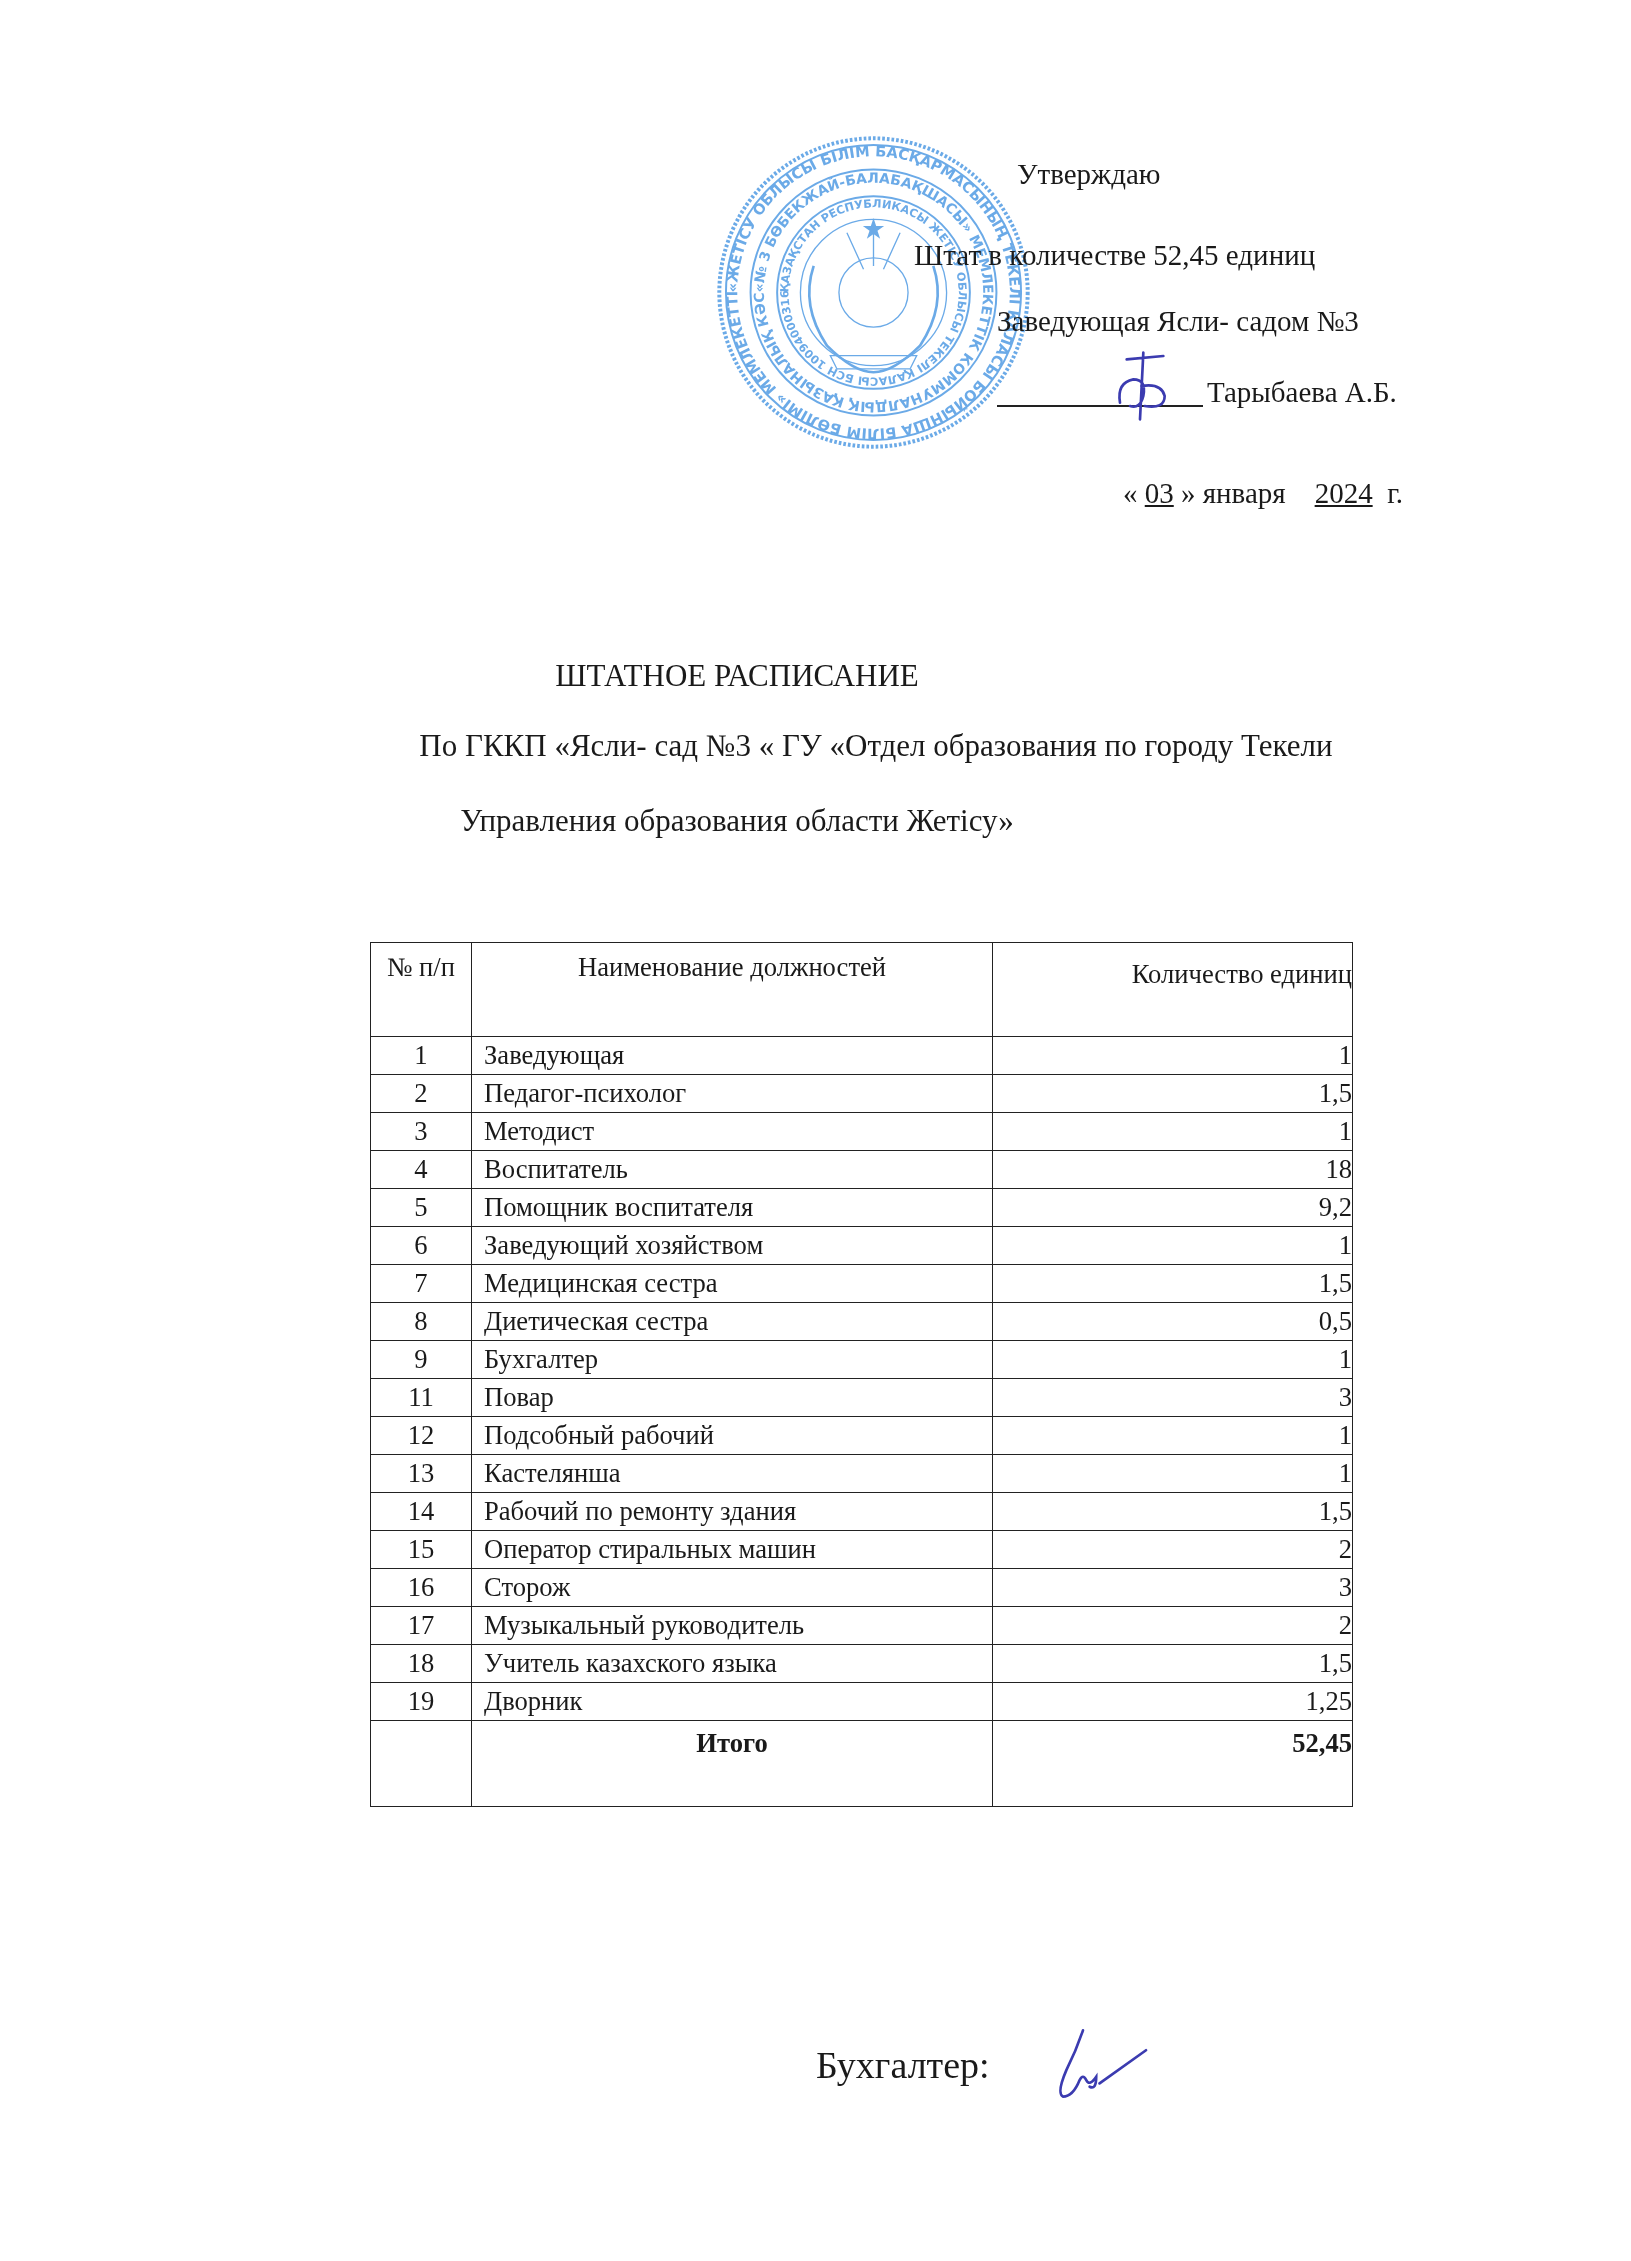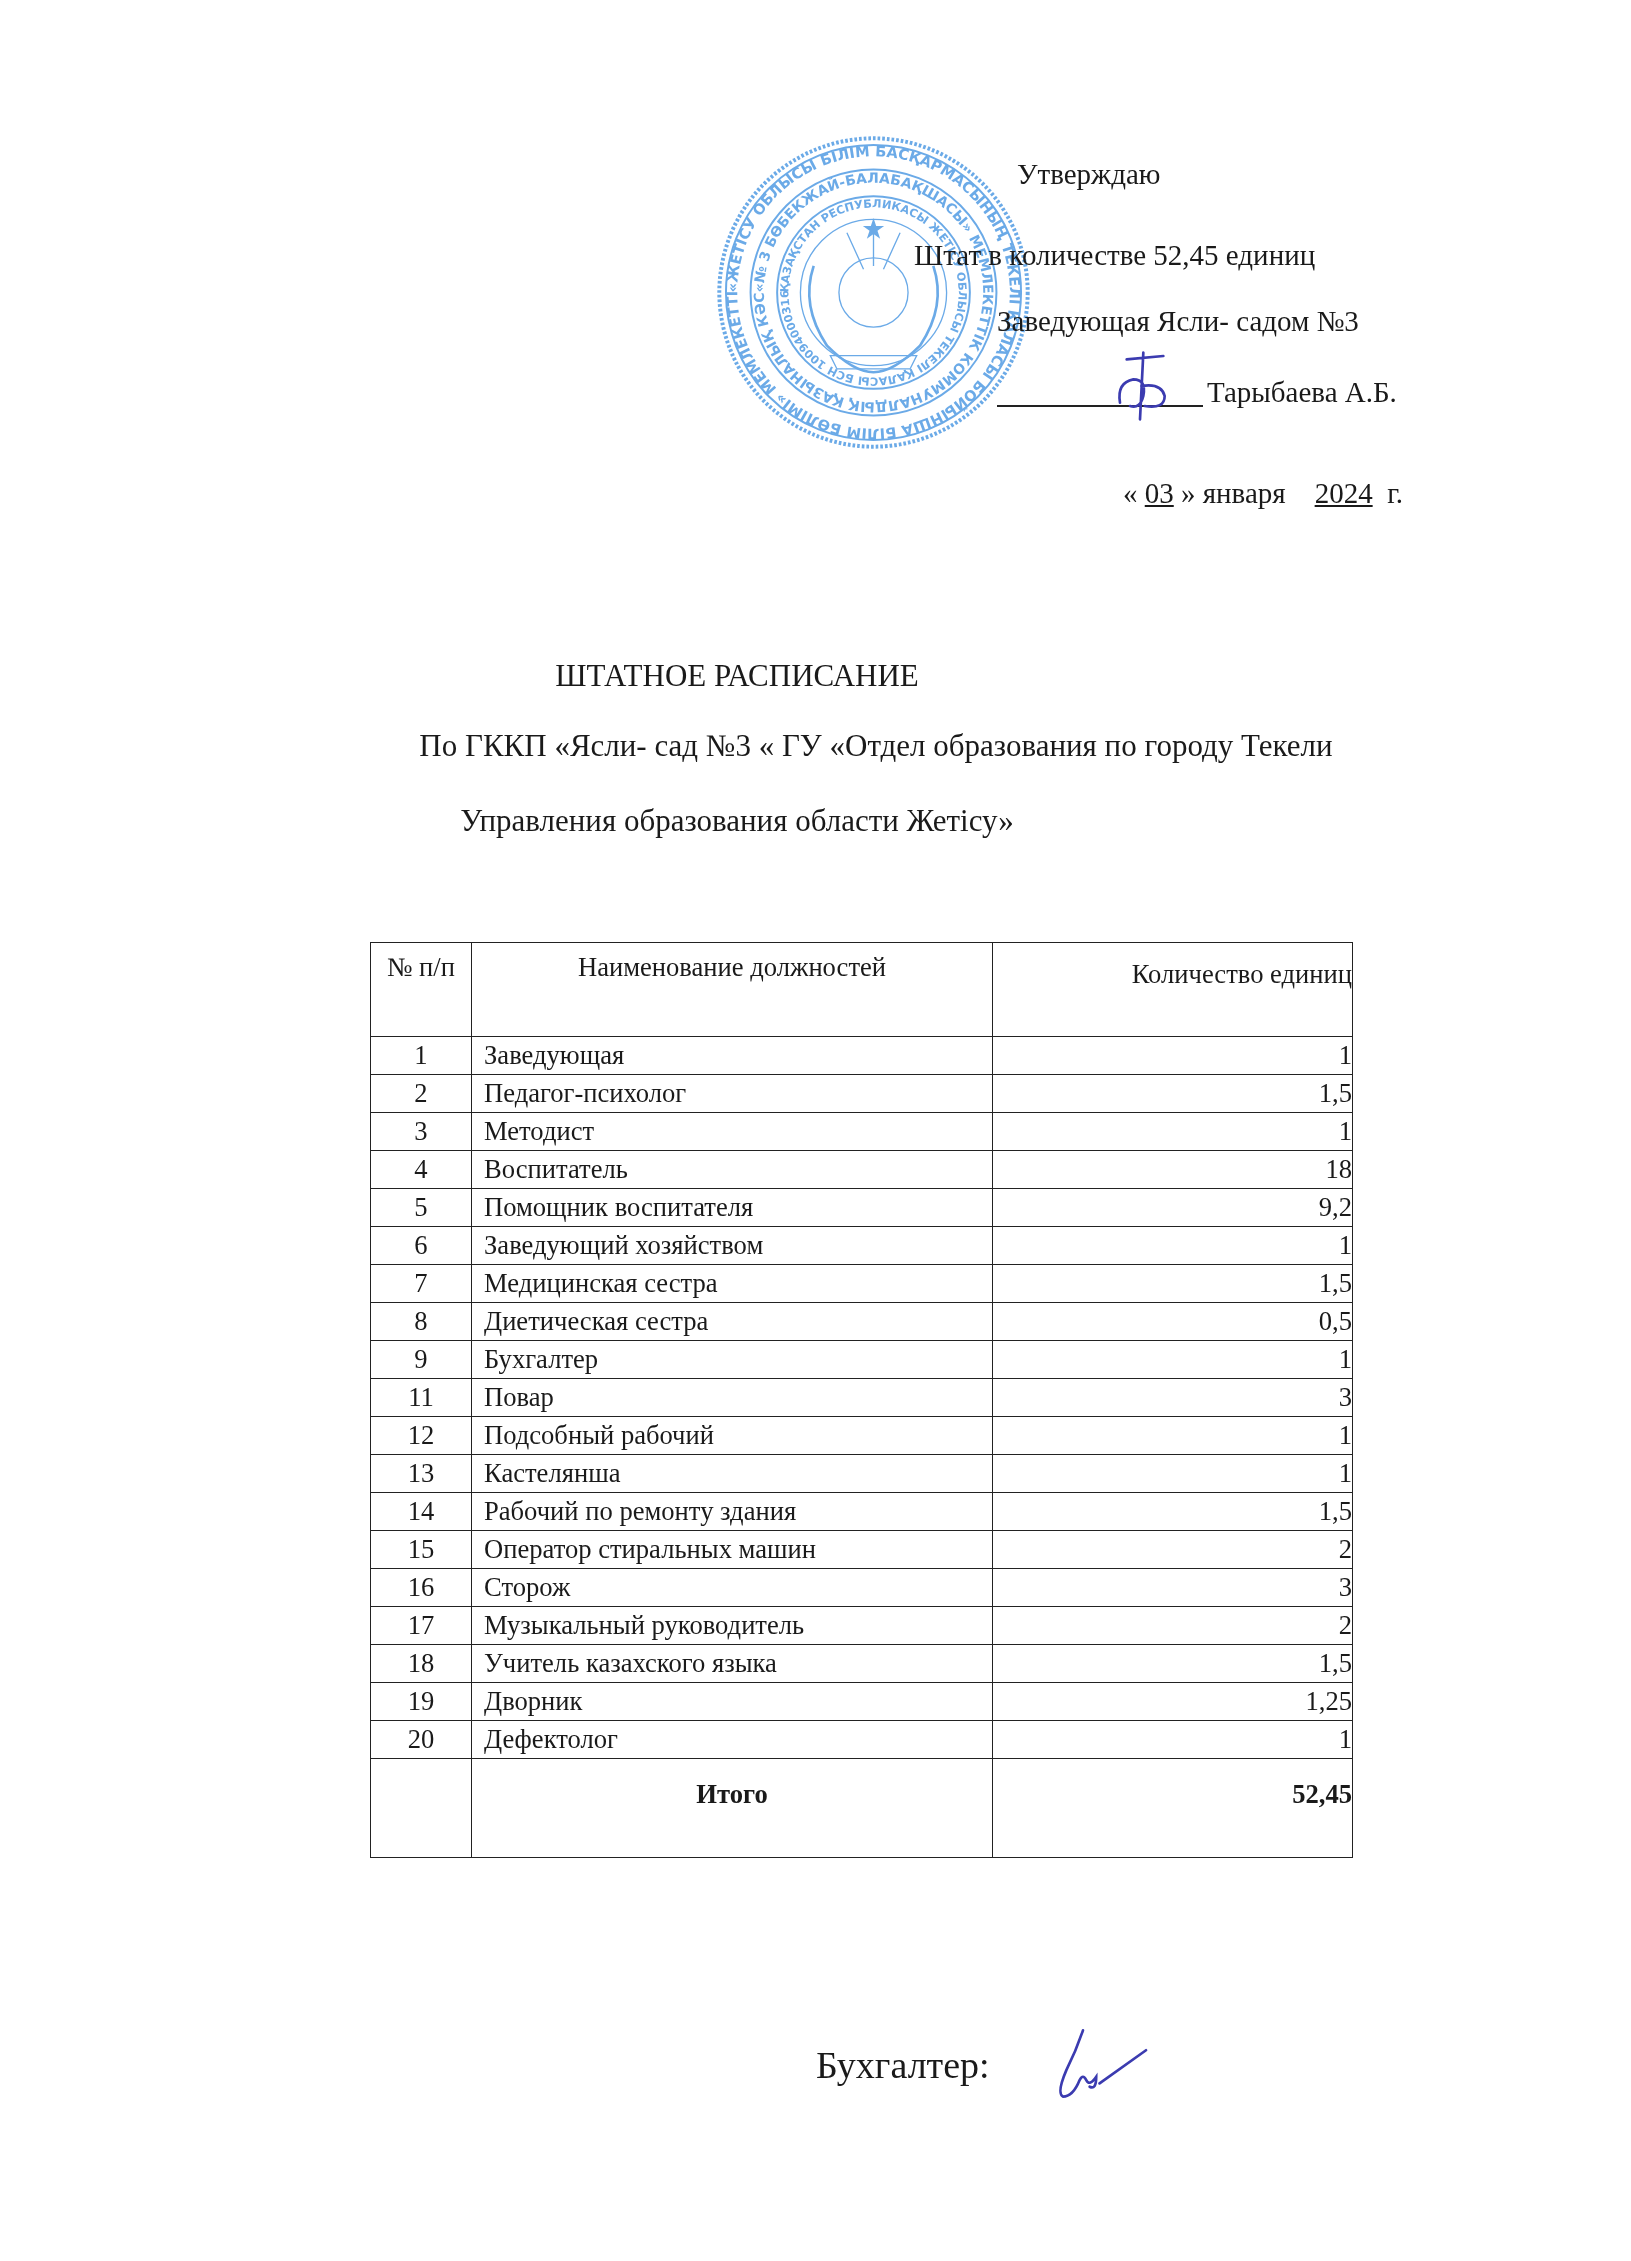--- a/index.html
+++ b/index.html
@@ -47,21 +47,21 @@
     }
     .staff-table td, .staff-table th {
       border: 1.3px solid #222; padding: 0; font-weight: normal;
     }
     .staff-table th { height: 78px; vertical-align: top; padding-top: 8px; line-height: 1.25; }
     .col-num { width: 100px; text-align: center; }
     .col-name { width: 508px; text-align: left; padding-left: 12px !important; }
     .col-qty { width: 359px; text-align: right; }
     .staff-table th.col-name { text-align: center; padding-left: 0 !important; }
     .staff-table tbody td { height: 37px; line-height: 37px; }
-    .staff-table tfoot td { height: 78px; vertical-align: top; padding-top: 20px; font-weight: bold; }
+    .staff-table tfoot td { height: 78px; vertical-align: top; padding-top: 7px; font-weight: bold; }
     .staff-table tfoot td.col-name { text-align: center; padding-left: 0 !important; }
 
     .accountant {
       position: absolute; left: 816px; top: 2043px;
       font-size: 38px; white-space: nowrap;
     }
     .sig2 { position: absolute; left: 1053px; top: 2027px; width: 113px; height: 73px; }
     .sig1 { position: absolute; left: 1100px; top: 346px; width: 80px; height: 80px; }
   </style>
 </head>
@@ -204,25 +204,20 @@
       <tr>
         <td class="col-num">18</td>
         <td class="col-name">Учитель казахского языка</td>
         <td class="col-qty">1,5</td>
       </tr>
       <tr>
         <td class="col-num">19</td>
         <td class="col-name">Дворник</td>
         <td class="col-qty">1,25</td>
       </tr>
-      <tr>
-        <td class="col-num">20</td>
-        <td class="col-name">Дефектолог</td>
-        <td class="col-qty">1</td>
-      </tr>
     </tbody>
   <tfoot>
     <tr>
       <td class="col-num"></td>
       <td class="col-name">Итого</td>
       <td class="col-qty">52,45</td>
     </tr>
   </tfoot>
 </table>
 

